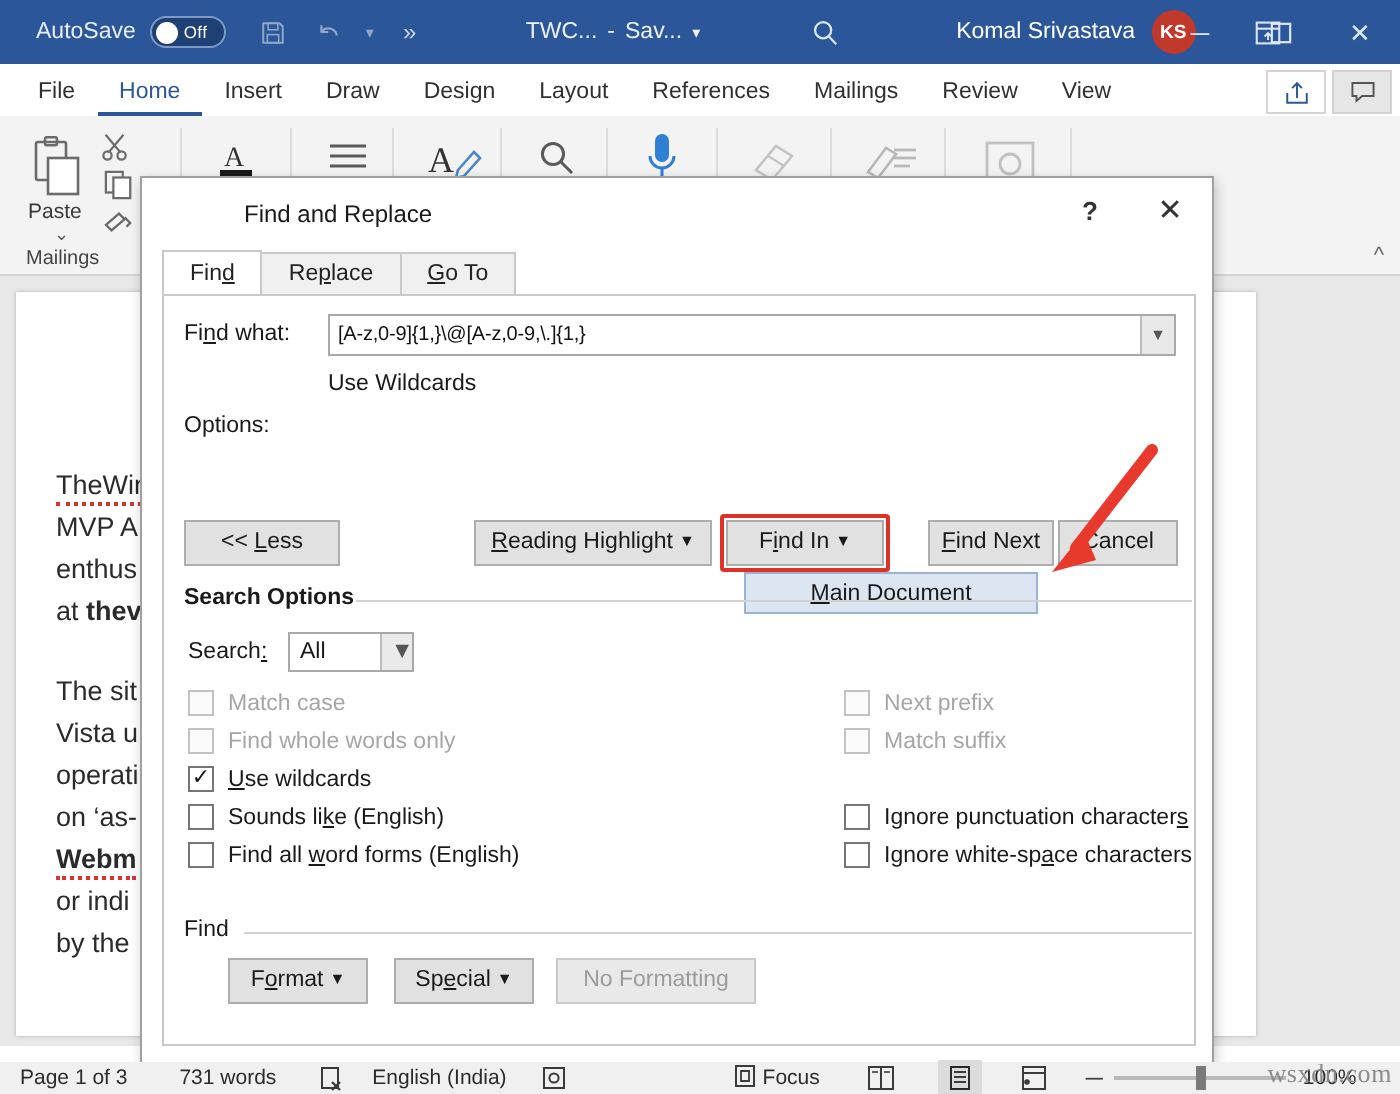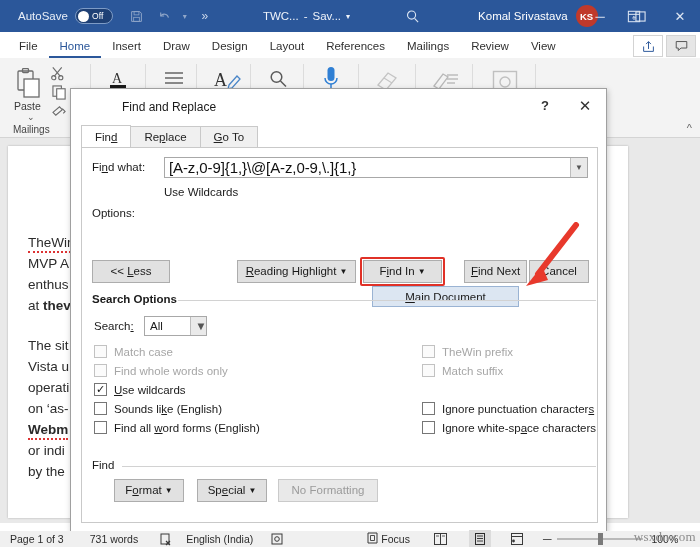--- a/index.html
+++ b/index.html
@@ -132,21 +132,21 @@
   .dlg-tab.active { background: #ffffff; height: 23px; line-height: 22px; }
   .dlg-pane {
     position: absolute; top: 58px; left: 10px; width: 517px; height: 376px;
     border: 1px solid #c9c9c9; background: #ffffff;
   }
   .fw-label { position: absolute; left: 10px; top: 13px; }
   .fw-box {
     position: absolute; left: 82px; top: 9px; width: 424px; height: 21px;
     border: 1px solid #a8a8a8; background: #fff; display: flex; align-items: center;
   }
-  .fw-text { padding-left: 4px; font-size: 15px; color: #111; letter-spacing: -.1px; }
+  .fw-text { padding-left: 4px; font-size: 10px; color: #111; letter-spacing: -.1px; }
   .fw-drop {
     position: absolute; right: 0; top: 0; width: 17px; height: 19px;
     background: #e9e9e9; border-left: 1px solid #bdbdbd;
     display: flex; align-items: center; justify-content: center;
     font-size: 8px; color: #555;
   }
   .opt-label { position: absolute; left: 10px; top: 38px; margin-top: 21px; }
   .opt-value { position: absolute; left: 82px; top: 38px; }
 
   .btnrow { position: absolute; top: 112px; left: 0; width: 100%; height: 24px; }
@@ -486,21 +486,21 @@
         <span class="cb"></span>
         <span class="cbtext">Sounds li<span class="u">k</span>e (English)</span>
       </div>
       <div class="cbrow" style="left:12px;top:273px">
         <span class="cb"></span>
         <span class="cbtext">Find all <span class="u">w</span>ord forms (English)</span>
       </div>
 
       <div class="cbrow" style="left:340px;top:197px">
         <span class="cb dis"></span>
-        <span class="cbtext dis">TheWin prefix</span>
+        <span class="cbtext dis">Next prefix</span>
       </div>
       <div class="cbrow" style="left:340px;top:216px">
         <span class="cb dis"></span>
         <span class="cbtext dis">Match suffix</span>
       </div>
       <div class="cbrow" style="left:340px;top:254px">
         <span class="cb"></span>
         <span class="cbtext">Ignore punctuation character<span class="u">s</span></span>
       </div>
       <div class="cbrow" style="left:340px;top:273px">

